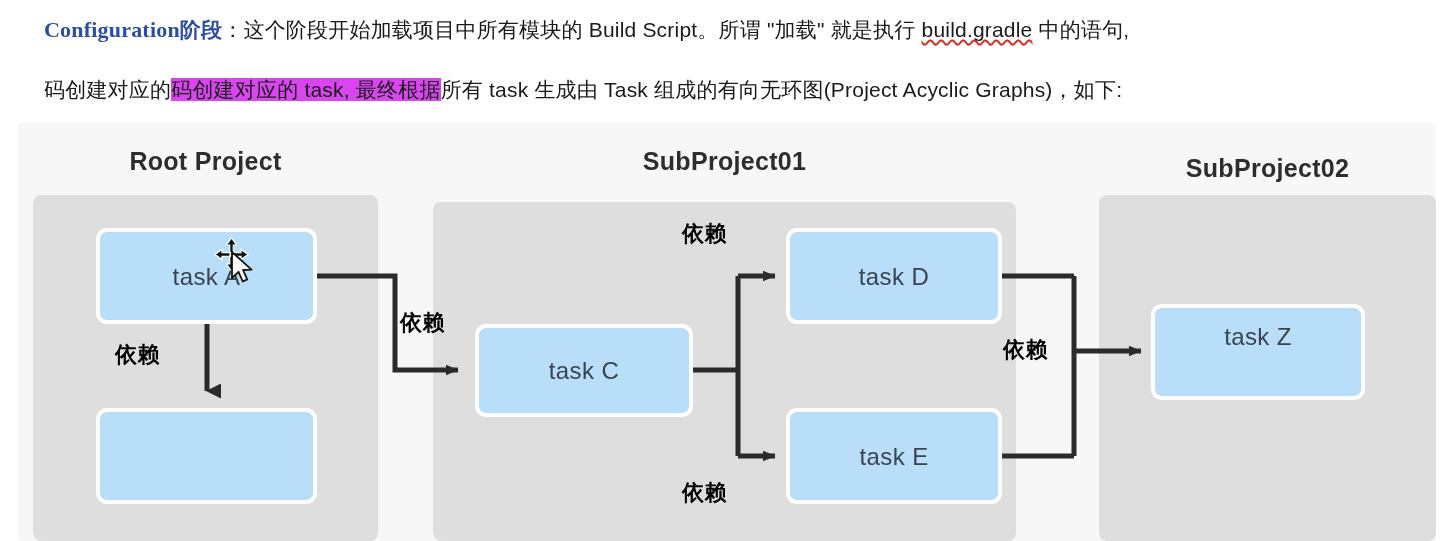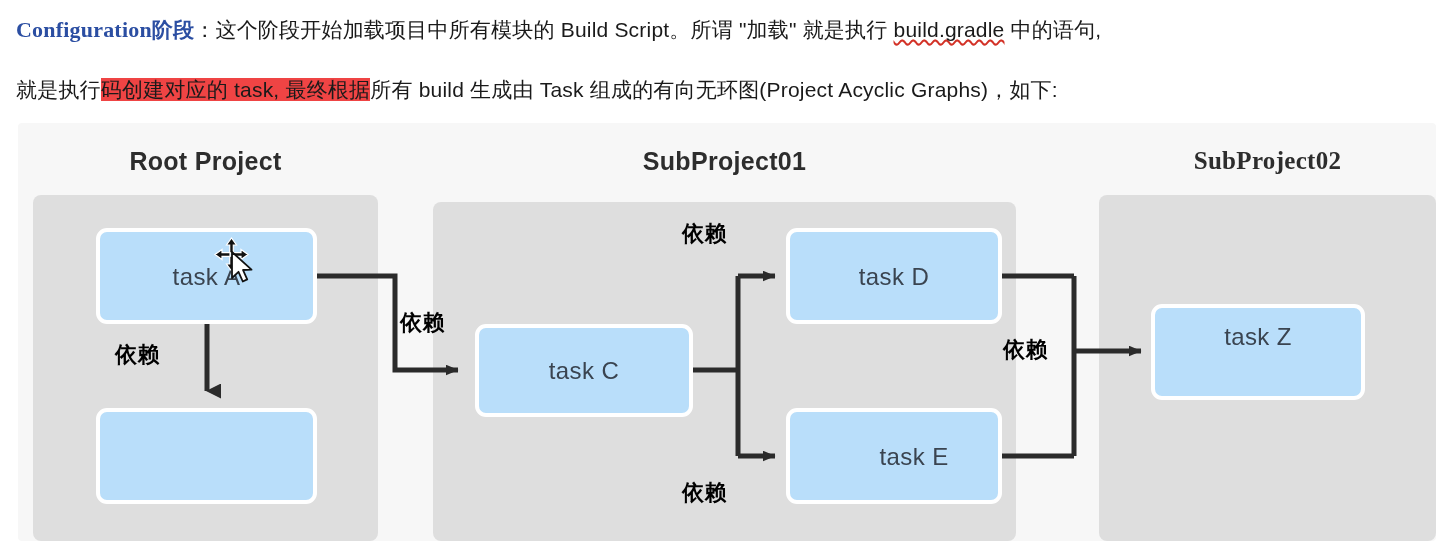--- a/index.html
+++ b/index.html
@@ -11,20 +11,21 @@
     width: 1454px;
     height: 541px;
     overflow: hidden;
     font-family: "Liberation Sans", "DejaVu Sans", sans-serif;
   }
 
   
   .prose {
     padding: 0 16px;
     box-sizing: border-box;
+    margin-left: 28px;
   }
   .pline {
     font-size: 21px;
     line-height: 60px;
     color: #1a1a1a;
     white-space: nowrap;
     letter-spacing: 0.2px;
   }
   .pline-1 { height: 60px; }
   .pline-2 { height: 63px; }
@@ -33,21 +34,21 @@
     color: #2b4ea2;
     font-family: "Liberation Serif", "DejaVu Serif", serif;
     font-weight: bold;
     font-size: 22px;
   }
   .kw-blue-cn {
     color: #2b4ea2;
     font-weight: bold;
   }
   .bold { font-weight: normal; }
-  .sel { background: #ef4444; }
+  .sel { background: #d946ef; }
   .squiggle {
     text-decoration: underline wavy #d33227;
     text-decoration-skip-ink: none;
   }
 
   
   .diagram-wrap {
     position: relative;
     margin: 0 18px;
     width: 1418px;
@@ -97,21 +98,21 @@
   }
 </style>
 </head>
 <body>
 
 <div class="prose">
   <div class="pline pline-1">
     <span class="kw-blue">Configuration</span><span class="kw-blue-cn">阶段</span><span>：这个阶段开始加载项目中所有模块的  Build Script。所谓 "加载" 就是执行  </span><span class="squiggle">build.gradle</span><span> 中的语句,</span>
   </div>
   <div class="pline pline-2">
-    <span>就是执行</span><span class="sel">码创建对应的  task,  最终根据</span><span>所有  build  生成由 </span><span class="bold">Task  组成的有向无环图</span><span>(Project Acyclic Graphs)，如下:</span>
+    <span>码创建对应的</span><span class="sel">码创建对应的  task,  最终根据</span><span>所有  task  生成由 </span><span class="bold">Task  组成的有向无环图</span><span>(Project Acyclic Graphs)，如下:</span>
   </div>
 </div>
 
 <div class="diagram-wrap">
 
   <svg class="diagram-svg" width="1418" height="418" viewBox="0 0 1418 418">
     <defs>
       <marker id="arrowR" markerWidth="13" markerHeight="11" refX="12.5" refY="5.5" orient="auto" markerUnits="userSpaceOnUse">
         <path d="M0,0 L13,5.5 L0,11 Z" fill="#2b2b2b"></path>
       </marker>
@@ -151,26 +152,26 @@
       <rect x="80" y="287" width="217" height="92" rx="9" fill="#b9defa" stroke="#ffffff" stroke-width="4"></rect>
       <rect x="459" y="203" width="214" height="89" rx="9" fill="#b9defa" stroke="#ffffff" stroke-width="4"></rect>
       <rect x="770" y="107" width="212" height="92" rx="9" fill="#b9defa" stroke="#ffffff" stroke-width="4"></rect>
       <rect x="770" y="287" width="212" height="92" rx="9" fill="#b9defa" stroke="#ffffff" stroke-width="4"></rect>
       <rect x="1135" y="183" width="210" height="92" rx="9" fill="#b9defa" stroke="#ffffff" stroke-width="4"></rect>
     </g>
   </svg>
 
   <div class="col-title" style="left:15px;  top:24px; width:345px;">Root Project</div>
   <div class="col-title" style="left:415px; top:24px; width:583px;">SubProject01</div>
-  <div class="col-title" style="left:1081px;top:24px; width:337px;font-family:Liberation Serif, serif;">SubProject02</div>
+  <div class="col-title" style="left:1081px;top:31px; width:337px;">SubProject02</div>
 
   <div class="task-label" style="left:80px;   top:140px; width:217px;">task A</div>
   <div class="task-label" style="left:770px;  top:140px; width:212px;">task D</div>
   <div class="task-label" style="left:459px;  top:234px; width:214px;">task C</div>
-  <div class="task-label" style="left:790px;  top:320px; width:212px;">task E</div>
+  <div class="task-label" style="left:770px;  top:320px; width:212px;">task E</div>
   <div class="task-label" style="left:1135px; top:200px; width:210px;">task Z</div>
 
   <div class="dep-label" style="left:97px;  top:217px;">依赖</div>
   <div class="dep-label" style="left:382px; top:185px;">依赖</div>
   <div class="dep-label" style="left:664px; top:96px;">依赖</div>
   <div class="dep-label" style="left:664px; top:355px;">依赖</div>
   <div class="dep-label" style="left:985px; top:212px;">依赖</div>
 
   <div class="cursor" style="left:194px; top:113px;">
     <svg width="46" height="52" viewBox="0 0 46 52">

